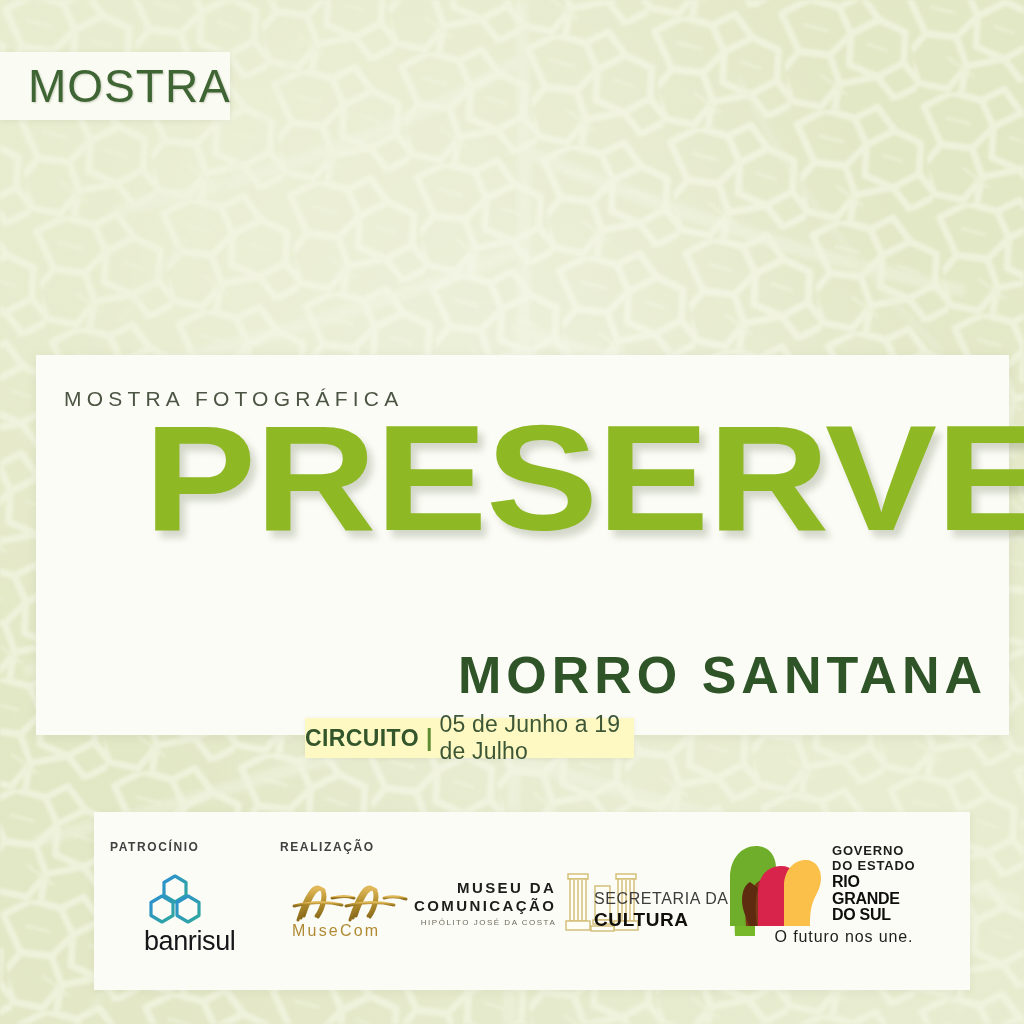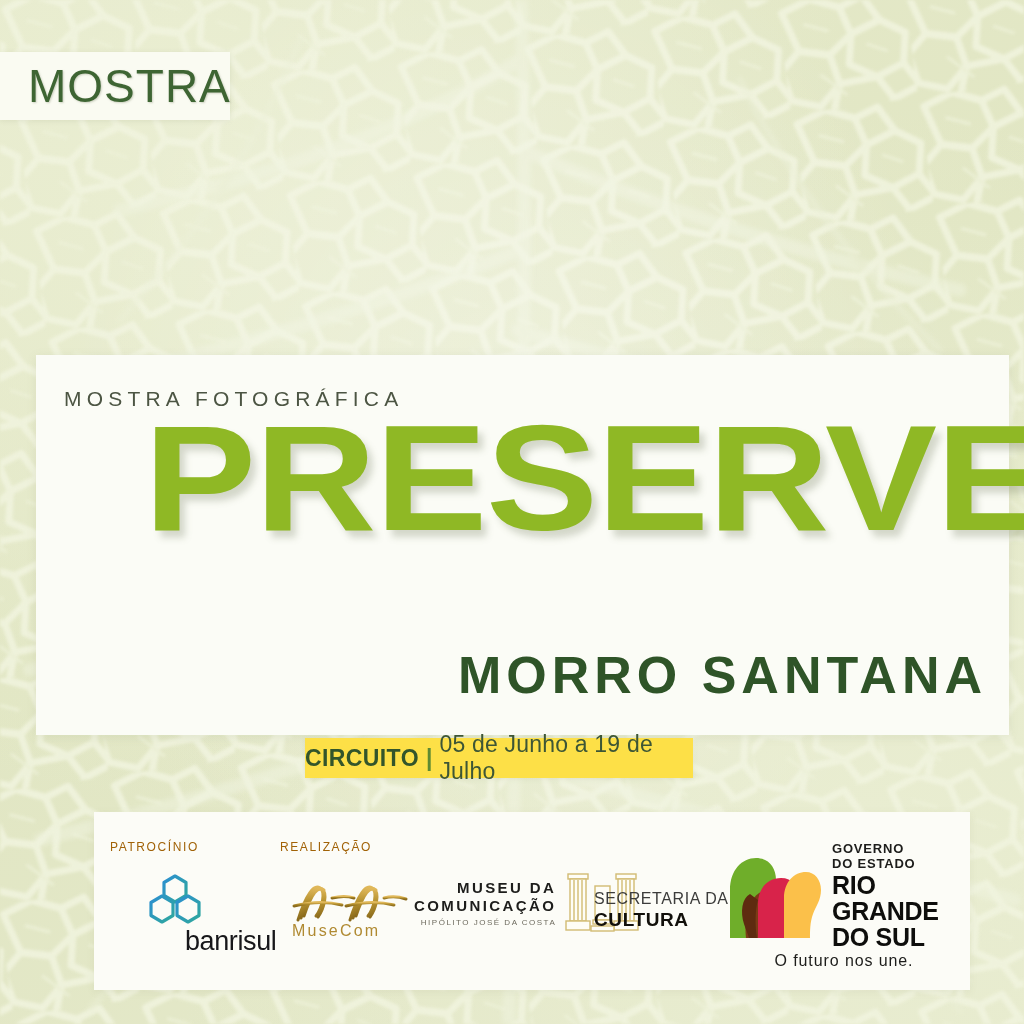--- a/index.html
+++ b/index.html
@@ -108,28 +108,27 @@
     letter-spacing: 5px;
     color: #2F5428;
     white-space: nowrap;
   }
 
   
   .circuito-band {
     position: absolute;
     left: 305px;
     top: 718px;
-    width: 388px;
+    width: 329px;
     height: 40px;
-    background: #fde047;
+    background: #fef9c3;
     display: flex;
     align-items: center;
     justify-content: center;
     box-shadow: 0 1px 5px rgba(110,120,80,.10);
-    margin-top: 20px;
   }
   .circuito-band .lbl {
     font-size: 23px;
     font-weight: 700;
     color: #33552B;
     letter-spacing: .4px;
   }
   .circuito-band .sep {
     font-size: 23px;
     font-weight: 700;
@@ -150,22 +149,22 @@
     top: 812px;
     width: 876px;
     height: 178px;
     background: #FCFCF7;
     box-shadow: 0 2px 8px rgba(110,120,80,.08);
   }
   .foot-label {
     position: absolute;
     font-size: 12px;
     letter-spacing: 1.6px;
-    color: #a16207;
-    font-weight: 400;
+    color: #404040;
+    font-weight: 700;
   }
   .lbl-patrocinio { left: 16px; top: 28px; }
   .lbl-realizacao { left: 186px; top: 28px; }
 
   .logo {
     position: absolute;
     display: flex;
     flex-direction: column;
     align-items: flex-start;
   }
@@ -174,21 +173,20 @@
   .logo-museu    { left: 320px; top: 58px; width: 230px; }
   .logo-cultura  { left: 500px; top: 72px; width: 160px; }
   .logo-rs       { left: 630px; top: 30px; width: 240px; }
 
   .banrisul-word {
     font-size: 27px;
     font-weight: 400;
     letter-spacing: -.4px;
     color: #17171A;
     margin-top: 2px;
-    margin-left: 41px;
   }
   .musecom-word {
     font-size: 16px;
     font-weight: 400;
     letter-spacing: 2.2px;
     color: #B08A32;
     margin-top: -2px;
   }
 
   .museu-wrap {
@@ -239,21 +237,21 @@
   .rs-text { line-height: 1.02; }
   .rs-gov {
     font-size: 13px;
     font-weight: 700;
     letter-spacing: .8px;
     color: #1D1D1B;
     line-height: 1.15;
     white-space: nowrap;
   }
   .rs-big {
-    font-size: 25px;
+    font-size: 16px;
     font-weight: 700;
     letter-spacing: -.3px;
     color: #0E0E0C;
     line-height: 1.04;
     white-space: nowrap;
   }
   .rs-tag {
     font-size: 16px;
     font-weight: 400;
     letter-spacing: .9px;

